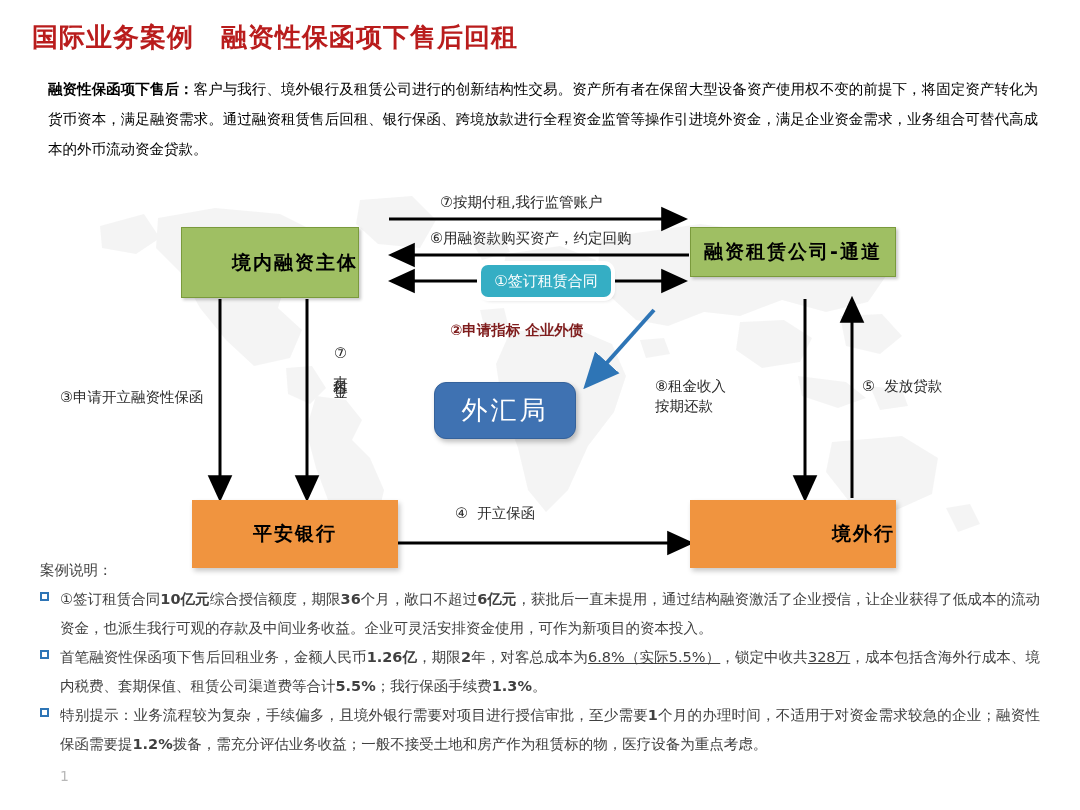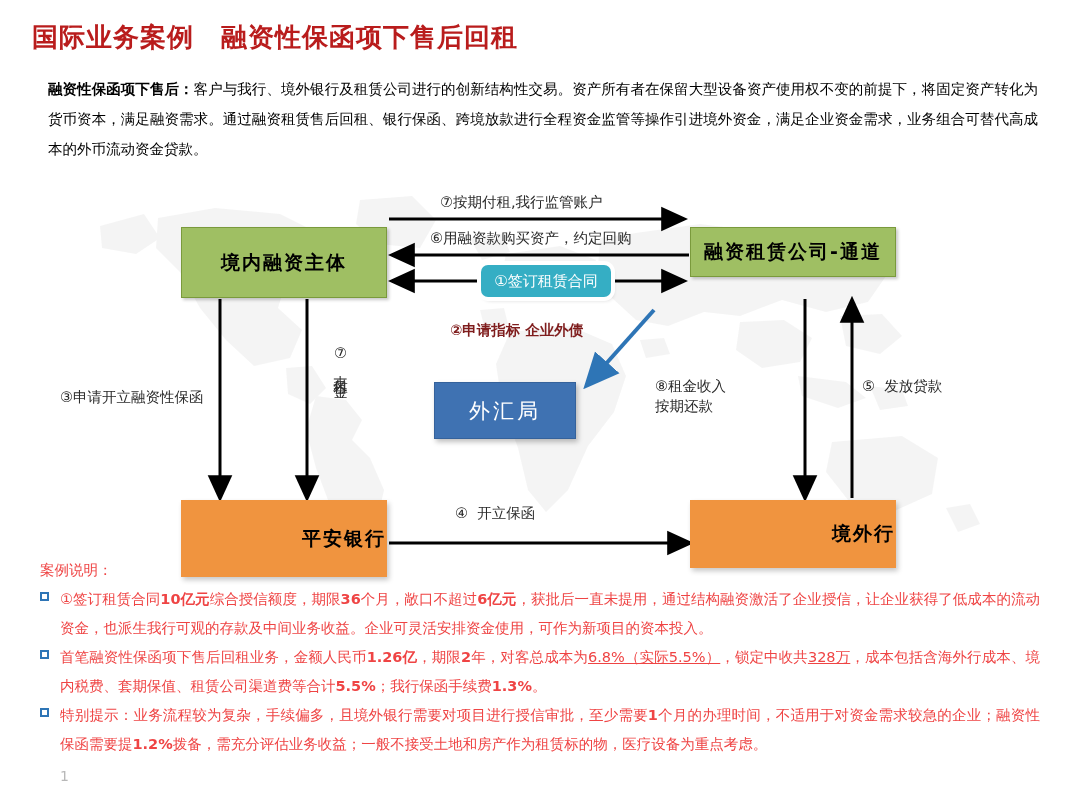--- a/index.html
+++ b/index.html
@@ -46,22 +46,22 @@
     background:#9FBF63;border:1px solid #7A9A3C;
     font-size:19px;
     box-shadow:2px 2px 3px rgba(0,0,0,.22);
   }
   .orange{
     background:#F0943F;border:1px solid #F0943F;
     font-size:19px;
     box-shadow:2px 3px 5px rgba(0,0,0,.22);
   }
   .bluebox{
-    background:#3F72B2;border:1px solid #35629B;border-radius:0;
-    color:#ffffff;font-size:21px;font-weight:normal;letter-spacing:3px;
+    background:#3F72B2;border:1px solid #35629B;border-radius:12px;
+    color:#ffffff;font-size:26px;font-weight:normal;letter-spacing:3px;
     box-shadow:2px 3px 5px rgba(0,0,0,.25);
   }
   .tealbox{
     background:#35AEC4;border-radius:7px;color:#ffffff;
     font-size:15px;font-weight:normal;letter-spacing:0px;
     box-shadow:0 0 0 4px #ffffff, 2px 3px 4px rgba(0,0,0,.22);
   }
 
   .flowlabel{
     position:absolute;font-size:14.5px;color:#2b2b2b;
@@ -70,21 +70,21 @@
   .flowlabel.blue{color:#7f1d1d;font-weight:bold;}
   .vlabel{
     position:absolute;font-size:14.5px;color:#2b2b2b;
     writing-mode:vertical-rl;text-orientation:upright;
     letter-spacing:3px;line-height:1;
   }
 
   
   #notes{
     position:absolute;left:40px;top:556px;width:1000px;
-    font-size:14.5px;color:#ef4444;line-height:2.0;
+    font-size:14.5px;color:#404040;line-height:2.0;
   }
   #notes .heading{margin:0 0 0 0;}
   .bline{display:block;text-align:justify;text-indent:0;padding-left:20px;position:relative;}
   .bline .bullet{
     position:absolute;left:0;top:7px;
     width:9px;height:9px;box-sizing:border-box;
     border:2px solid #2E75B6;background:#ffffff;
   }
   .bline b{font-weight:bold;}
   .bline u{text-decoration:underline;font-weight:normal;}
@@ -162,33 +162,33 @@
 
       <line x1="307" y1="119" x2="307" y2="318" stroke="#000" stroke-width="3" marker-end="url(#ah)"></line>
 
       <line x1="805" y1="119" x2="805" y2="318" stroke="#000" stroke-width="3" marker-end="url(#ah)"></line>
 
       <line x1="852" y1="318" x2="852" y2="120" stroke="#000" stroke-width="3" marker-end="url(#ah)"></line>
 
       <line x1="389" y1="363" x2="690" y2="363" stroke="#000" stroke-width="3" marker-end="url(#ah)"></line>
     </svg>
 
-    <div class="nodebox green" style="left:181px;top:47px;width:206px;height:71px;">
+    <div class="nodebox green" style="left:181px;top:47px;width:178px;height:71px;justify-content:flex-end;">
       <span>境内融资主体</span>
     </div>
 
     <div class="nodebox green" style="left:690px;top:47px;width:206px;height:50px;">
       <span>融资租赁公司-通道</span>
     </div>
 
     <div class="nodebox bluebox" style="left:434px;top:202px;width:142px;height:57px;">
       <span>外汇局</span>
     </div>
 
-    <div class="nodebox orange" style="left:181px;top:320px;width:206px;height:77px;justify-content:flex-end;">
+    <div class="nodebox orange" style="left:192px;top:320px;width:206px;height:68px;">
       <span>平安银行</span>
     </div>
 
     <div class="nodebox orange" style="left:690px;top:320px;width:206px;height:68px;justify-content:flex-end;">
       <span>境外行</span>
     </div>
 
     <div class="nodebox tealbox" style="left:481px;top:85px;width:130px;height:32px;">
       <span>①签订租赁合同</span>
     </div>

